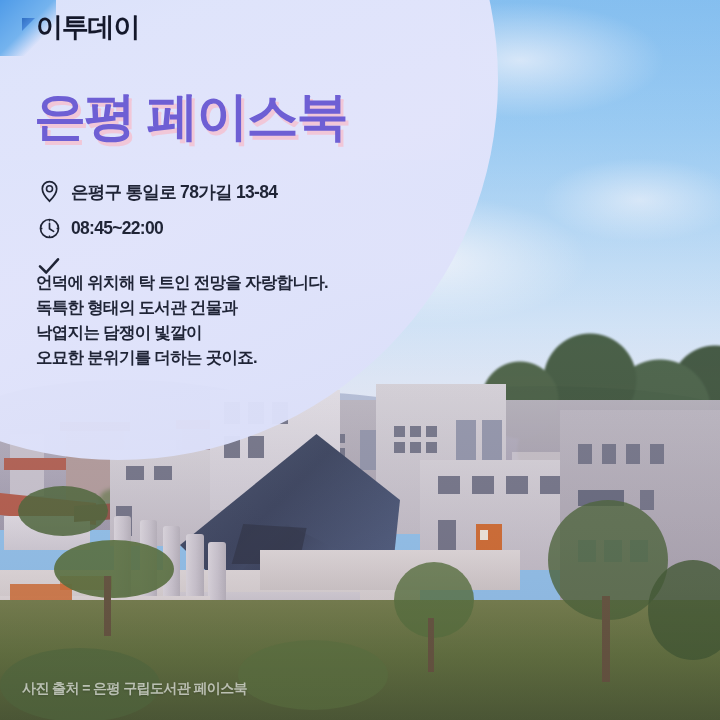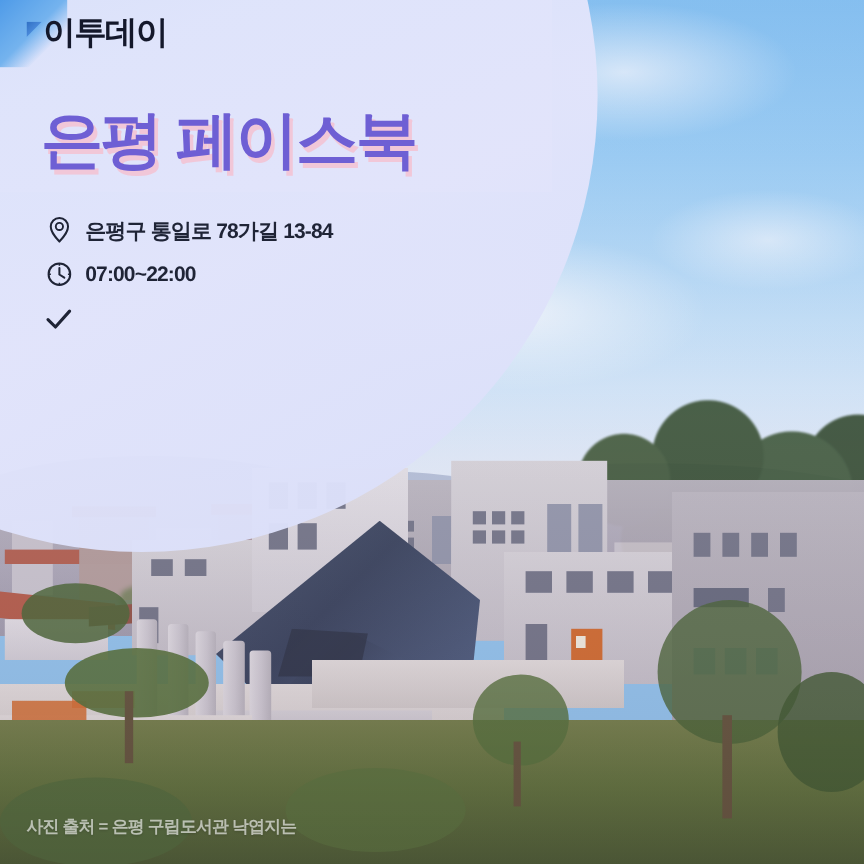--- a/index.html
+++ b/index.html
@@ -322,30 +322,36 @@
       </div>
 
       <div class="info-row">
         <span class="info-ico">
           <svg width="21" height="21" viewBox="0 0 21 21" fill="none">
             <circle cx="10.5" cy="10.5" r="9" stroke="#1f2436" stroke-width="1.7" fill="none"></circle>
             <path d="M10.5 5.4v5.4l4.1 2.6" stroke="#1f2436" stroke-width="1.7" stroke-linecap="round"></path>
             <path d="M10.5 1.8v1.6M19.2 10.5h-1.6M10.5 19.2v-1.6M1.8 10.5h1.6" stroke="#1f2436" stroke-width="1.3"></path>
           </svg>
         </span>
-        <span class="info-txt">07:00~22:00</span>
+        <span class="info-txt">08:45~22:00</span>
       </div>
 
       <div class="info-row">
         <span class="info-ico">
           <svg width="22" height="18" viewBox="0 0 22 18" fill="none">
             <path d="M2 9.4l6.2 6.1L20 2.3" stroke="#1f2436" stroke-width="2.6" stroke-linecap="round" stroke-linejoin="round"></path>
           </svg>
         </span>
       </div>
 
     </div>
 
-
-    <div class="credit">사진 출처 = 은평 구립도서관 낙엽지는</div>
+    <div class="desc">
+      <div>언덕에 위치해 탁 트인 전망을 자랑합니다.</div>
+      <div>독특한 형태의 도서관 건물과</div>
+      <div>낙엽지는 담쟁이 빛깔이</div>
+      <div>오묘한 분위기를 더하는 곳이죠.</div>
+    </div>
+
+    <div class="credit">사진 출처 = 은평 구립도서관 페이스북</div>
 
   </div>
 </div>
 
 </body></html>

